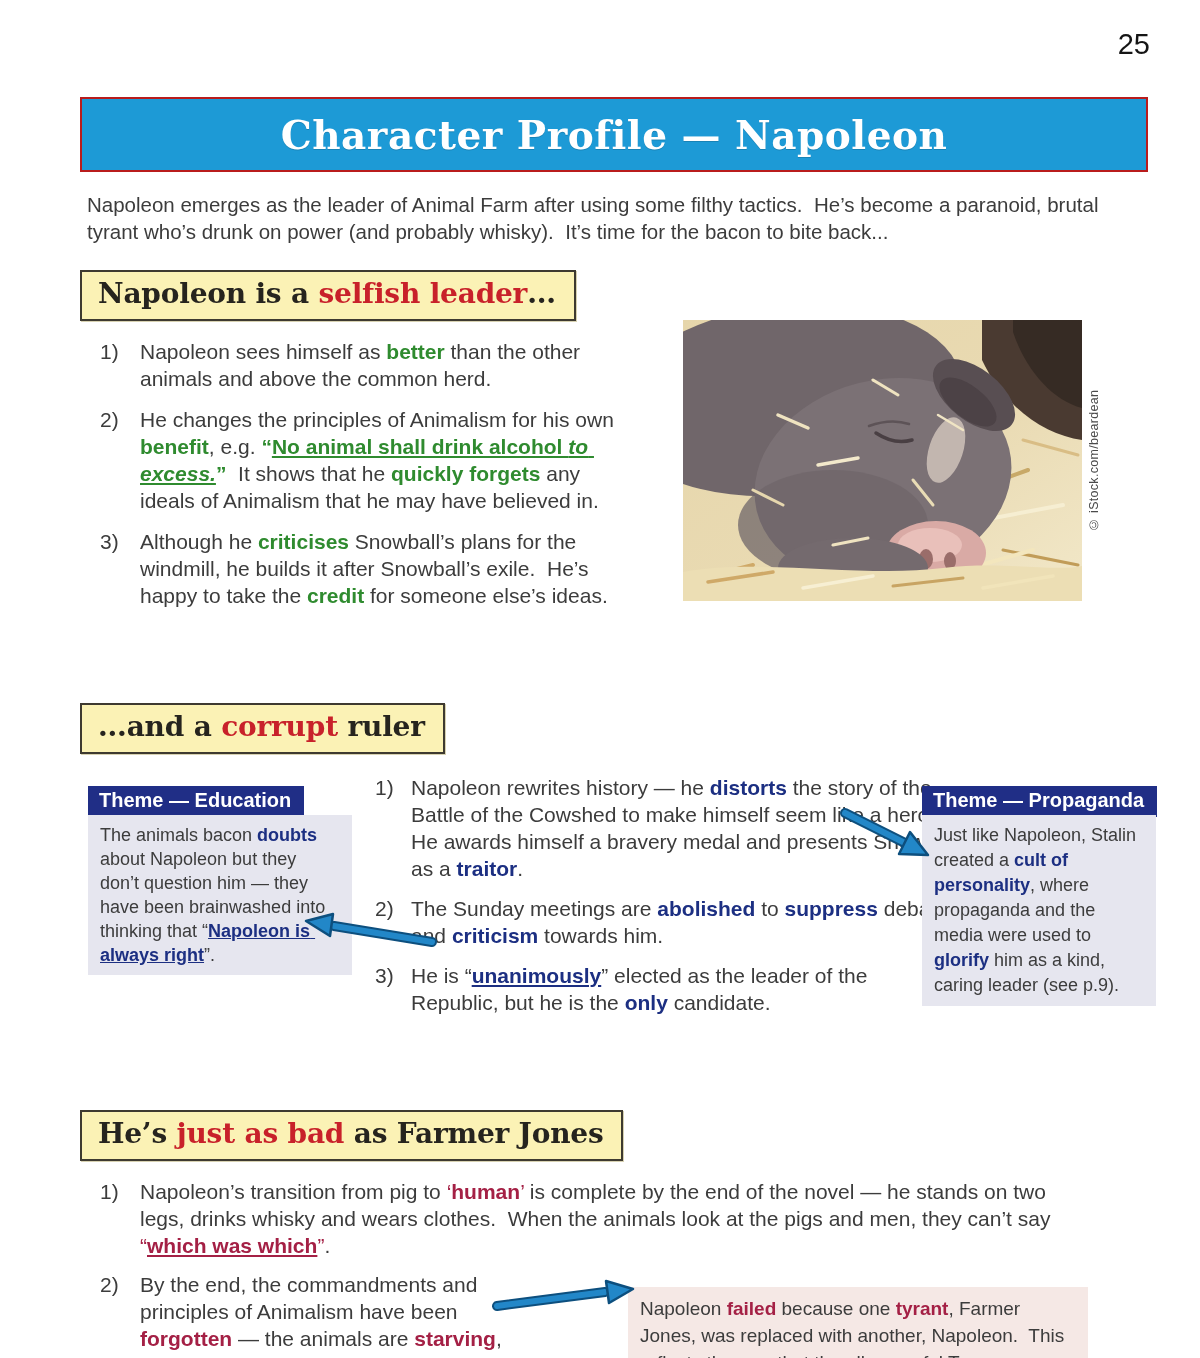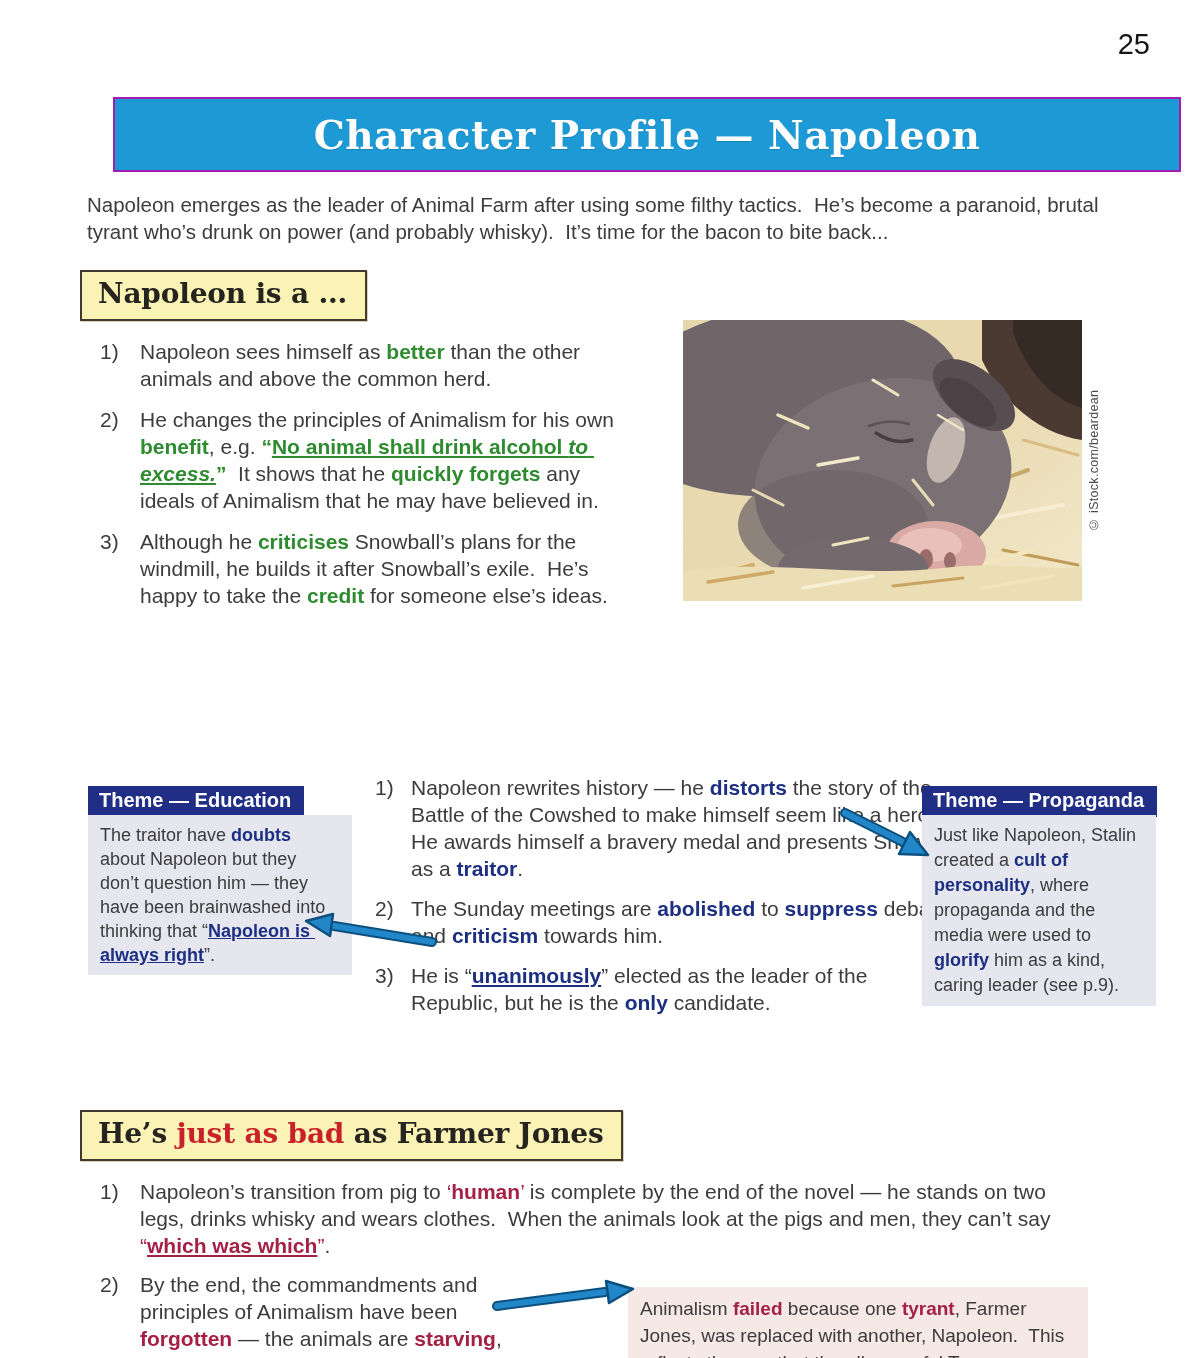--- a/index.html
+++ b/index.html
@@ -25,22 +25,22 @@
   .seg-r{color:var(--crimson);font-weight:700;}
   .seg-ru{color:var(--crimson);font-weight:700;text-decoration:underline;}
   .seg-rq{color:var(--crimson);}
   .seg-hd{color:#26241e;}
   .seg-hr{color:var(--red);}
 
   #page-number{left:1104px;top:28px;width:46px;text-align:right;font-size:29px;color:#151515;}
 
   #banner{
     left:80px;top:97px;width:1064px;height:71px;
-    background:var(--blue);border:2px solid #a21caf;
-    display:flex;align-items:center;justify-content:center;margin-left:33px;
+    background:var(--blue);border:2px solid #b91c1c;
+    display:flex;align-items:center;justify-content:center;
   }
   #banner .t{
     font-family:"DejaVu Serif",serif;font-weight:700;font-size:39px;color:#ffffff;
     letter-spacing:.5px; text-shadow:0 1px 0 rgba(0,0,0,.15);
   }
 
   #intro{left:87px;top:191px;width:1014px;font-size:20.5px;line-height:27px;color:#3c3c3c;}
 
   .ybox{
     background:var(--yellow);border:2px solid #3e3a30;
@@ -94,21 +94,21 @@
 <div id="page">
 
   <div class="abs" id="page-number">25</div>
 
   <div class="abs" id="banner">
     <div class="t">Character Profile — Napoleon</div>
   </div>
 
   <div class="abs rich" id="intro">Napoleon emerges as the leader of Animal Farm after using some filthy tactics.  He’s become a paranoid, brutal tyrant who’s drunk on power (and probably whisky).  It’s time for the bacon to bite back...</div>
 
-  <div class="abs ybox rich" id="head-selfish"><span class="seg-hd">Napoleon is a </span><span class="seg-hd">...</span></div>
+  <div class="abs ybox rich" id="head-selfish"><span class="seg-hd">Napoleon is a </span><span class="seg-hr">selfish leader</span><span class="seg-hd">...</span></div>
 
   <div class="abs" id="list-selfish">
     <div class="nitem">
       <div class="nnum">1)</div>
       <div class="ntext rich"><span class="seg-n">Napoleon sees himself as </span><span class="seg-g">better</span><span class="seg-n"> than the other animals and above the common herd.</span></div>
     </div>
     <div class="nitem">
       <div class="nnum">2)</div>
       <div class="ntext rich"><span class="seg-n">He changes the principles of Animalism for his own </span><span class="seg-g">benefit</span><span class="seg-n">, e.g. </span><span class="seg-g">“</span><span class="seg-gu">No animal shall drink alcohol </span><span class="seg-gui">to excess.</span><span class="seg-g">”</span><span class="seg-n">  It shows that he </span><span class="seg-g">quickly forgets</span><span class="seg-n"> any ideals of Animalism that he may have believed in.</span></div>
     </div>
@@ -178,23 +178,24 @@
       <g stroke-linecap="round">
         <line x1="25" y1="262" x2="90" y2="252" stroke="#cfa968" stroke-width="3.5"></line>
         <line x1="120" y1="268" x2="190" y2="256" stroke="#f7efd3" stroke-width="3.5"></line>
         <line x1="210" y1="266" x2="280" y2="258" stroke="#c8a463" stroke-width="3"></line>
         <line x1="300" y1="268" x2="370" y2="256" stroke="#f1e4ba" stroke-width="3.5"></line>
       </g>
     </svg>
   </div>
   <div class="abs" id="photo-credit">© iStock.com/beardean</div>
 
+  <div class="abs ybox rich" id="head-corrupt"><span class="seg-hd">...and a </span><span class="seg-hr">corrupt</span><span class="seg-hd"> ruler</span></div>
 
   <div class="abs theme-h" id="edu-head">Theme — Education</div>
-  <div class="abs theme-b rich" id="edu-body"><span class="seg-n">The traitor have </span><span class="seg-b">doubts</span><span class="seg-n"> about Napoleon but they don’t question him — they have been brainwashed into thinking that “</span><span class="seg-bu">Napoleon is always right</span><span class="seg-n">”.</span></div>
+  <div class="abs theme-b rich" id="edu-body"><span class="seg-n">The animals bacon </span><span class="seg-b">doubts</span><span class="seg-n"> about Napoleon but they don’t question him — they have been brainwashed into thinking that “</span><span class="seg-bu">Napoleon is always right</span><span class="seg-n">”.</span></div>
 
   <div class="abs" id="list-corrupt">
     <div class="nitem">
       <div class="nnum">1)</div>
       <div class="ntext rich"><span class="seg-n">Napoleon rewrites history — he </span><span class="seg-b">distorts</span><span class="seg-n"> the story of the Battle of the Cowshed to make himself seem like a hero.  He awards himself a bravery medal and presents Snowball as a </span><span class="seg-b">traitor</span><span class="seg-n">.</span></div>
     </div>
     <div class="nitem">
       <div class="nnum">2)</div>
       <div class="ntext rich"><span class="seg-n">The Sunday meetings are </span><span class="seg-b">abolished</span><span class="seg-n"> to </span><span class="seg-b">suppress</span><span class="seg-n"> debate and </span><span class="seg-b">criticism</span><span class="seg-n"> towards him.</span></div>
     </div>
@@ -211,21 +212,21 @@
 
   <div class="abs nitem" id="jones-item1">
     <div class="nnum">1)</div>
     <div class="ntext rich"><span class="seg-n">Napoleon’s transition from pig to </span><span class="seg-rq">‘</span><span class="seg-r">human</span><span class="seg-rq">’</span><span class="seg-n"> is complete by the end of the novel — he stands on two legs, drinks whisky and wears clothes.  When the animals look at the pigs and men, they can’t say </span><span class="seg-rq">“</span><span class="seg-ru">which was which</span><span class="seg-rq">”</span><span class="seg-n">.</span></div>
   </div>
   <div class="abs nitem" id="jones-item2">
     <div class="nnum">2)</div>
     <div class="ntext rich"><span class="seg-n">By the end, the commandments and principles of Animalism have been </span><span class="seg-r">forgotten</span><span class="seg-n"> — the animals are </span><span class="seg-r">starving</span><span class="seg-n">, </span><span class="seg-r">overworked</span><span class="seg-n"> and live in fear of</span></div>
   </div>
 
-  <div class="abs theme-b rich" id="class-body"><span class="seg-n">Animalism </span><span class="seg-r">failed</span><span class="seg-n"> because one </span><span class="seg-r">tyrant</span><span class="seg-n">, Farmer Jones, was replaced with another, Napoleon.  This reflects the way that the all-powerful Tsar</span></div>
+  <div class="abs theme-b rich" id="class-body"><span class="seg-n">Napoleon </span><span class="seg-r">failed</span><span class="seg-n"> because one </span><span class="seg-r">tyrant</span><span class="seg-n">, Farmer Jones, was replaced with another, Napoleon.  This reflects the way that the all-powerful Tsar</span></div>
 
   <svg class="abs" id="arrows">
     <g>
       <line x1="845" y1="813" x2="905" y2="843" stroke="#0d4f7e" stroke-width="10" stroke-linecap="round"></line>
       <line x1="845" y1="813" x2="905" y2="843" stroke="#2287c8" stroke-width="6" stroke-linecap="round"></line>
       <polygon points="928,855 899,854 910,832" fill="#2287c8" stroke="#0d4f7e" stroke-width="2.5" stroke-linejoin="round"></polygon>
     </g>
     <g>
       <line x1="432" y1="942" x2="334" y2="926" stroke="#0d4f7e" stroke-width="10" stroke-linecap="round"></line>
       <line x1="432" y1="942" x2="334" y2="926" stroke="#2287c8" stroke-width="6" stroke-linecap="round"></line>

